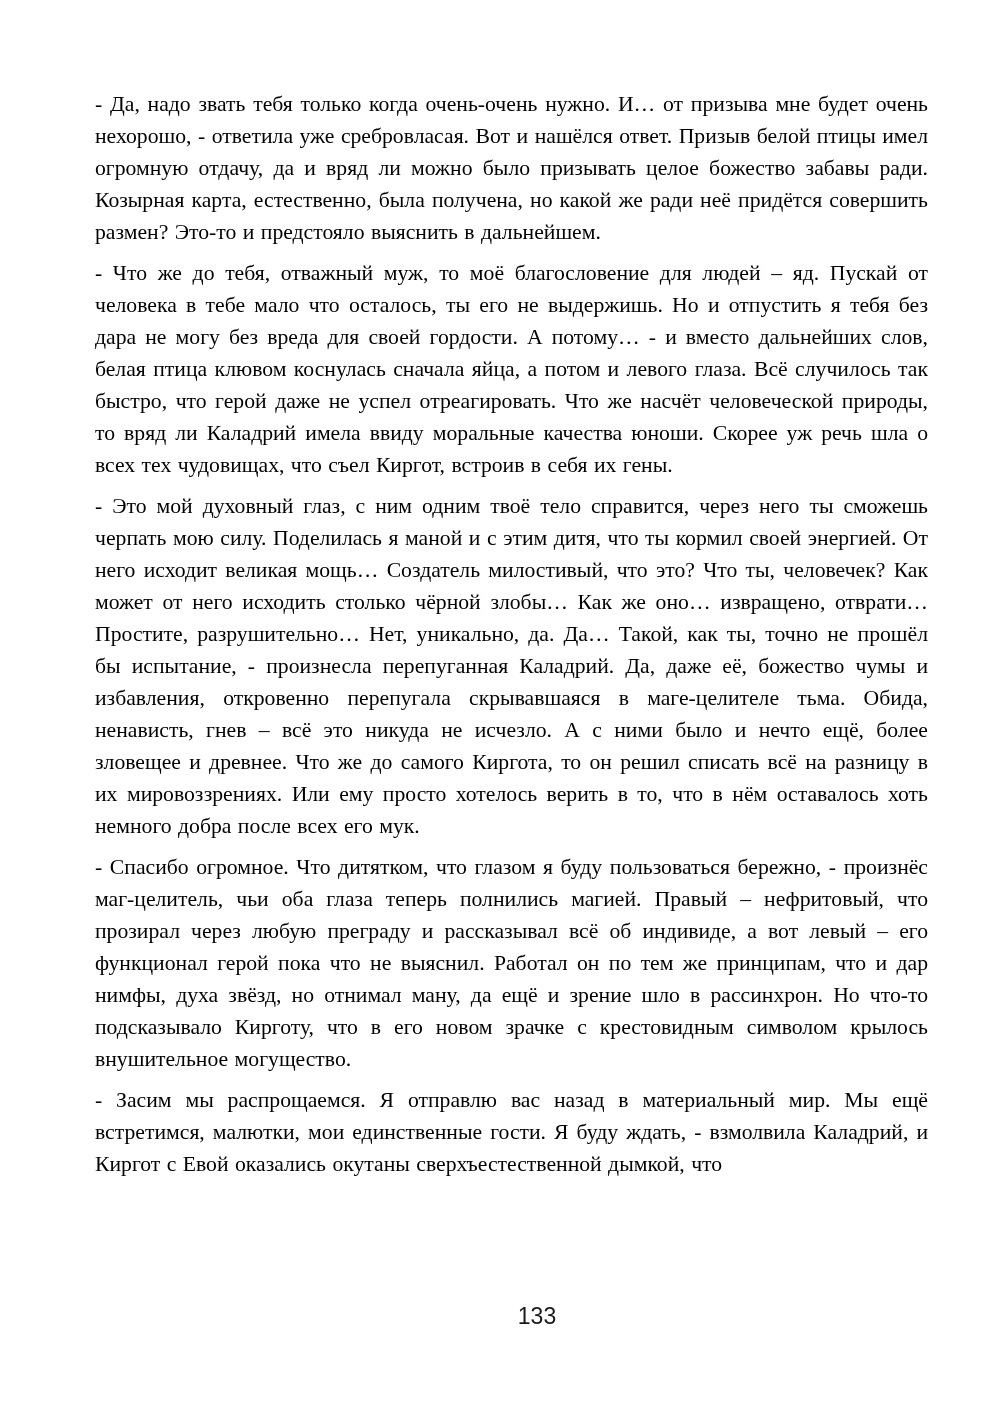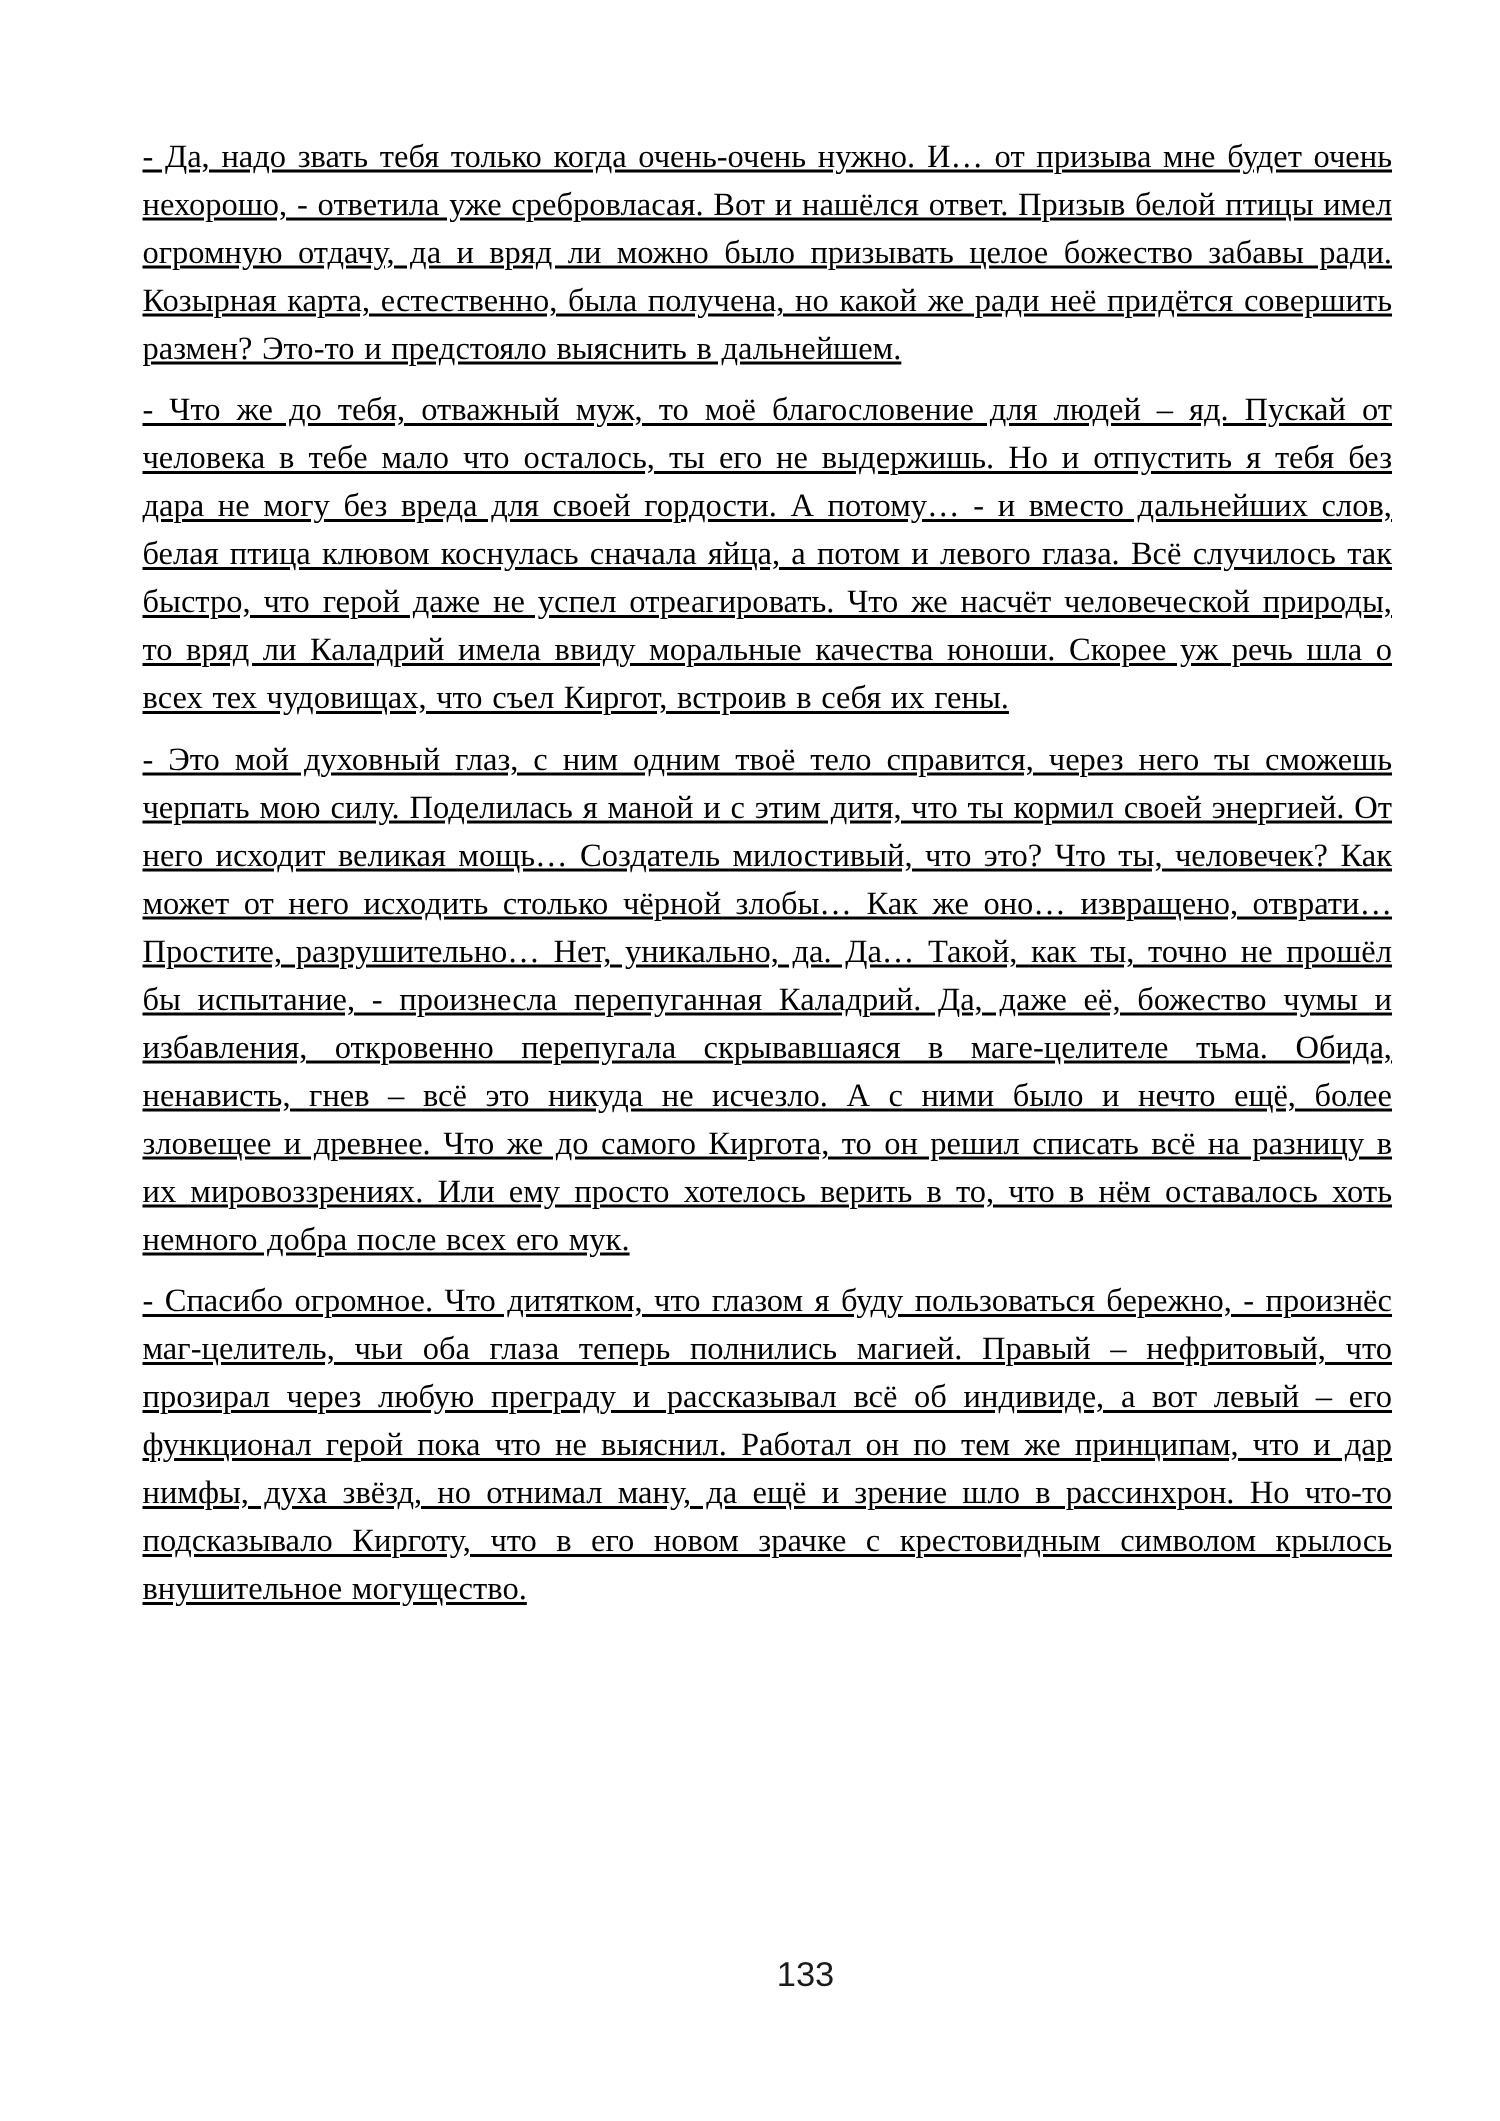--- a/index.html
+++ b/index.html
@@ -13,21 +13,20 @@
     background: #ffffff;
     overflow: hidden;
     font-family: "Liberation Serif", "DejaVu Serif", serif;
     color: #000000;
   }
   .text-block {
     position: absolute;
     left: 95px;
     top: 88px;
     width: 833px;
-    text-decoration: underline;
   }
   .para {
     font-size: 21.7px;
     line-height: 32px;
     text-align: justify;
     text-align-last: left;
     margin-bottom: 9px;
     color: #000000;
     word-spacing: 1px;
   }
@@ -45,15 +44,16 @@
 </style>
 </head>
 <body>
 
 <div class="page">
   <div class="text-block">
     <p class="para">- Да, надо звать тебя только когда очень-очень нужно. И… от призыва мне будет очень нехорошо, - ответила уже сребровласая. Вот и нашёлся ответ. Призыв белой птицы имел огромную отдачу, да и вряд ли можно было призывать целое божество забавы ради. Козырная карта, естественно, была получена, но какой же ради неё придётся совершить размен? Это-то и предстояло выяснить в дальнейшем.</p>
     <p class="para">- Что же до тебя, отважный муж, то моё благословение для людей – яд. Пускай от человека в тебе мало что осталось, ты его не выдержишь. Но и отпустить я тебя без дара не могу без вреда для своей гордости. А потому… - и вместо дальнейших слов, белая птица клювом коснулась сначала яйца, а потом и левого глаза. Всё случилось так быстро, что герой даже не успел отреагировать. Что же насчёт человеческой природы, то вряд ли Каладрий имела ввиду моральные качества юноши. Скорее уж речь шла о всех тех чудовищах, что съел Киргот, встроив в себя их гены.</p>
     <p class="para">- Это мой духовный глаз, с ним одним твоё тело справится, через него ты сможешь черпать мою силу. Поделилась я маной и с этим дитя, что ты кормил своей энергией. От него исходит великая мощь… Создатель милостивый, что это? Что ты, человечек? Как может от него исходить столько чёрной злобы… Как же оно… извращено, отврати… Простите, разрушительно… Нет, уникально, да. Да… Такой, как ты, точно не прошёл бы испытание, - произнесла перепуганная Каладрий. Да, даже её, божество чумы и избавления, откровенно перепугала скрывавшаяся в маге-целителе тьма. Обида, ненависть, гнев – всё это никуда не исчезло. А с ними было и нечто ещё, более зловещее и древнее. Что же до самого Киргота, то он решил списать всё на разницу в их мировоззрениях. Или ему просто хотелось верить в то, что в нём оставалось хоть немного добра после всех его мук.</p>
     <p class="para">- Спасибо огромное. Что дитятком, что глазом я буду пользоваться бережно, - произнёс маг-целитель, чьи оба глаза теперь полнились магией. Правый – нефритовый, что прозирал через любую преграду и рассказывал всё об индивиде, а вот левый – его функционал герой пока что не выяснил. Работал он по тем же принципам, что и дар нимфы, духа звёзд, но отнимал ману, да ещё и зрение шло в рассинхрон. Но что-то подсказывало Кирготу, что в его новом зрачке с крестовидным символом крылось внушительное могущество.</p>
+    <p class="para">- Засим мы распрощаемся. Я отправлю вас назад в материальный мир. Мы ещё встретимся, малютки, мои единственные гости. Я буду ждать, - взмолвила Каладрий, и Киргот с Евой оказались окутаны сверхъестественной дымкой, что</p>
   </div>
   <div class="page-number">133</div>
 </div>
 
 </body></html>

